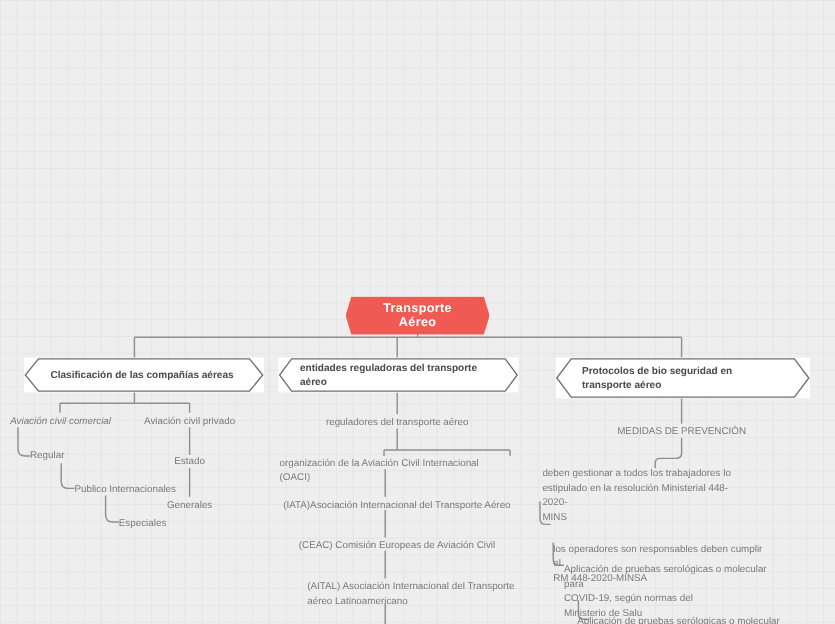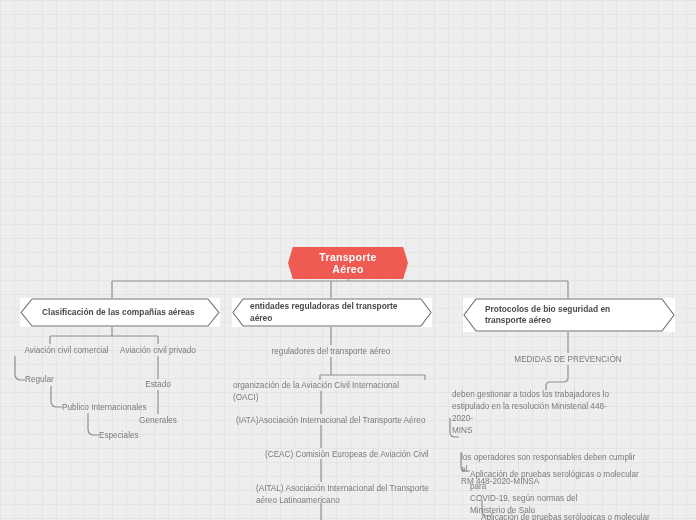--- a/index.html
+++ b/index.html
@@ -176,41 +176,41 @@
     <span class="branch-label">entidades reguladoras del transporte aéreo</span>
   </div>
 
   <div class="branch-node" style="left:463px; top:298px; width:212px; height:34px;">
     <svg class="hexwrap" viewBox="0 0 212 34" preserveAspectRatio="none">
       <polygon points="13,1 199,1 211,17 199,33 13,33 1,17" vector-effect="non-scaling-stroke"></polygon>
     </svg>
     <span class="branch-label">Protocolos de bio seguridad en transporte aéreo</span>
   </div>
 
-  <div class="leaf center" style="left:20px; top:345px; width:93px;">Aviación civil comercial</div>
+  <div class="leaf center" style="left:4px; top:345px; width:93px;font-style:italic;">Aviación civil comercial</div>
 
   <div class="leaf left" style="left:25px; top:374px; width:80px;">Regular</div>
 
   <div class="leaf left" style="left:62px; top:402px; width:120px;">Publico Internacionales</div>
 
   <div class="leaf left" style="left:99px; top:430px; width:90px;">Especiales</div>
 
   <div class="leaf center" style="left:113px; top:345px; width:90px;">Aviación civil privado</div>
 
   <div class="leaf center" style="left:128px; top:379px; width:60px;">Estado</div>
 
   <div class="leaf center" style="left:128px; top:415px; width:60px;">Generales</div>
 
   <div class="leaf center" style="left:261px; top:346px; width:140px;">reguladores del transporte aéreo</div>
 
   <div class="leaf left" style="left:233px; top:380px; width:185px;">organización de la Aviación Civil Internacional (OACI)</div>
 
   <div class="leaf left" style="left:236px; top:415px; width:190px;">(IATA)Asociación Internacional del Transporte Aéreo</div>
 
-  <div class="leaf left" style="left:249px; top:449px; width:185px;margin-left:16px;">(CEAC) Comisión Europeas de Aviación Civil</div>
+  <div class="leaf left" style="left:249px; top:449px; width:185px;">(CEAC) Comisión Europeas de Aviación Civil</div>
 
   <div class="leaf left" style="left:232px; top:483px; width:180px;margin-left:24px;">(AITAL) Asociación Internacional del Transporte
 aéreo Latinoamericano</div>
 
   <div class="leaf center" style="left:505px; top:354px; width:126px;">MEDIDAS DE PREVENCIÓN</div>
 
   <div class="leaf left" style="left:452px; top:389px; width:168px;">deben gestionar a todos los trabajadores lo
 estipulado en la resolución Ministerial 448-2020-
 MINS</div>
 

